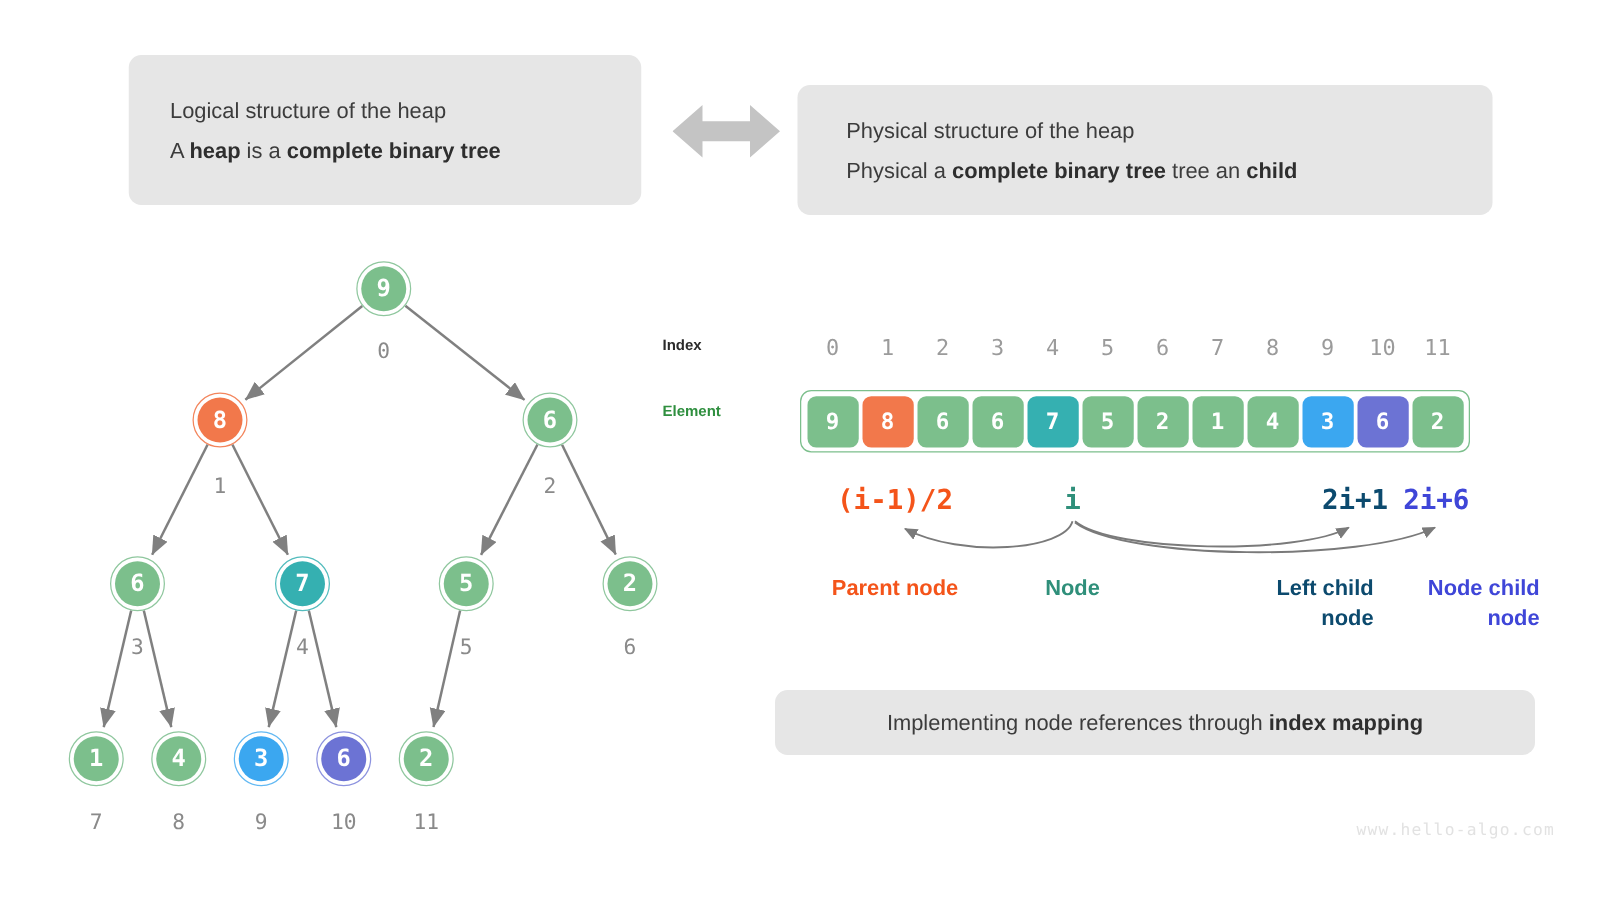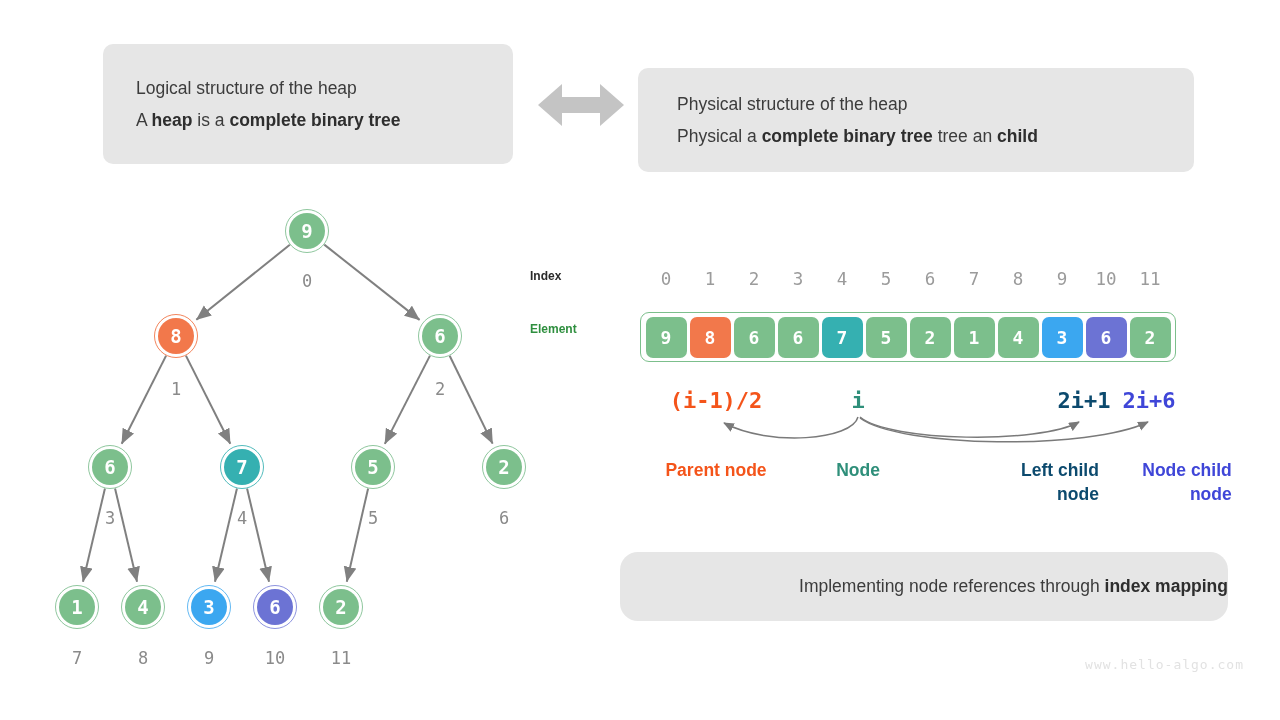--- a/index.html
+++ b/index.html
@@ -16,22 +16,22 @@
     box-sizing:border-box;display:flex;flex-direction:column;justify-content:center;
   }
   .caption-line{
     font-size:17.5px;color:#3c3c3c;line-height:1.85;white-space:nowrap;
     font-family:"Liberation Sans","DejaVu Sans",sans-serif;
   }
   .caption-line b{font-weight:700;color:#2e2e2e;}
 
   #box-logical{left:103px;top:44px;width:410px;height:120px;padding:0 33px;}
   #box-physical{left:638px;top:44px;width:556px;height:104px;padding:0 39px;margin-top:24px;}
-  #box-mapping{left:620px;top:552px;width:608px;height:69px;padding:0 0;
-    align-items:center;justify-content:flex-end;flex-direction:row;border-radius:18px;}
+  #box-mapping{left:620px;top:552px;width:608px;height:52px;padding:0 0;
+    align-items:center;justify-content:center;flex-direction:row;}
   #box-mapping .caption-line{font-size:17.5px;}
 
   
   #double-arrow{position:absolute;left:538px;top:82px;width:86px;height:46px;}
 
   
   #tree-svg{position:absolute;left:0px;top:180px;width:600px;height:500px;}
 
   .node{position:absolute;width:0;height:0;}
   .node .ring{

